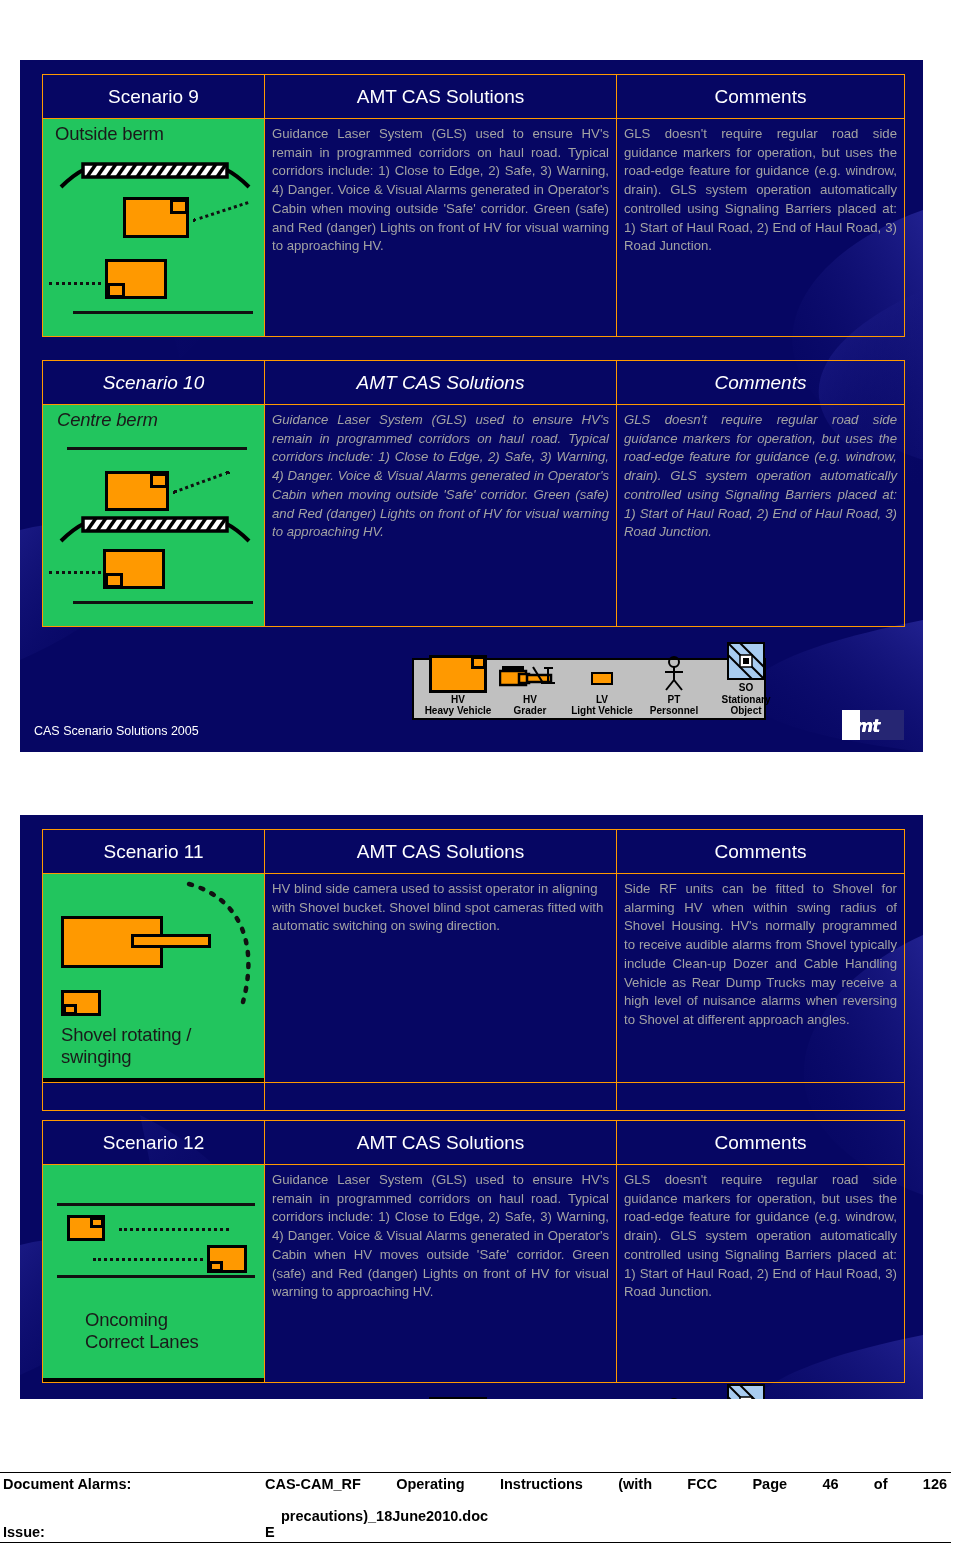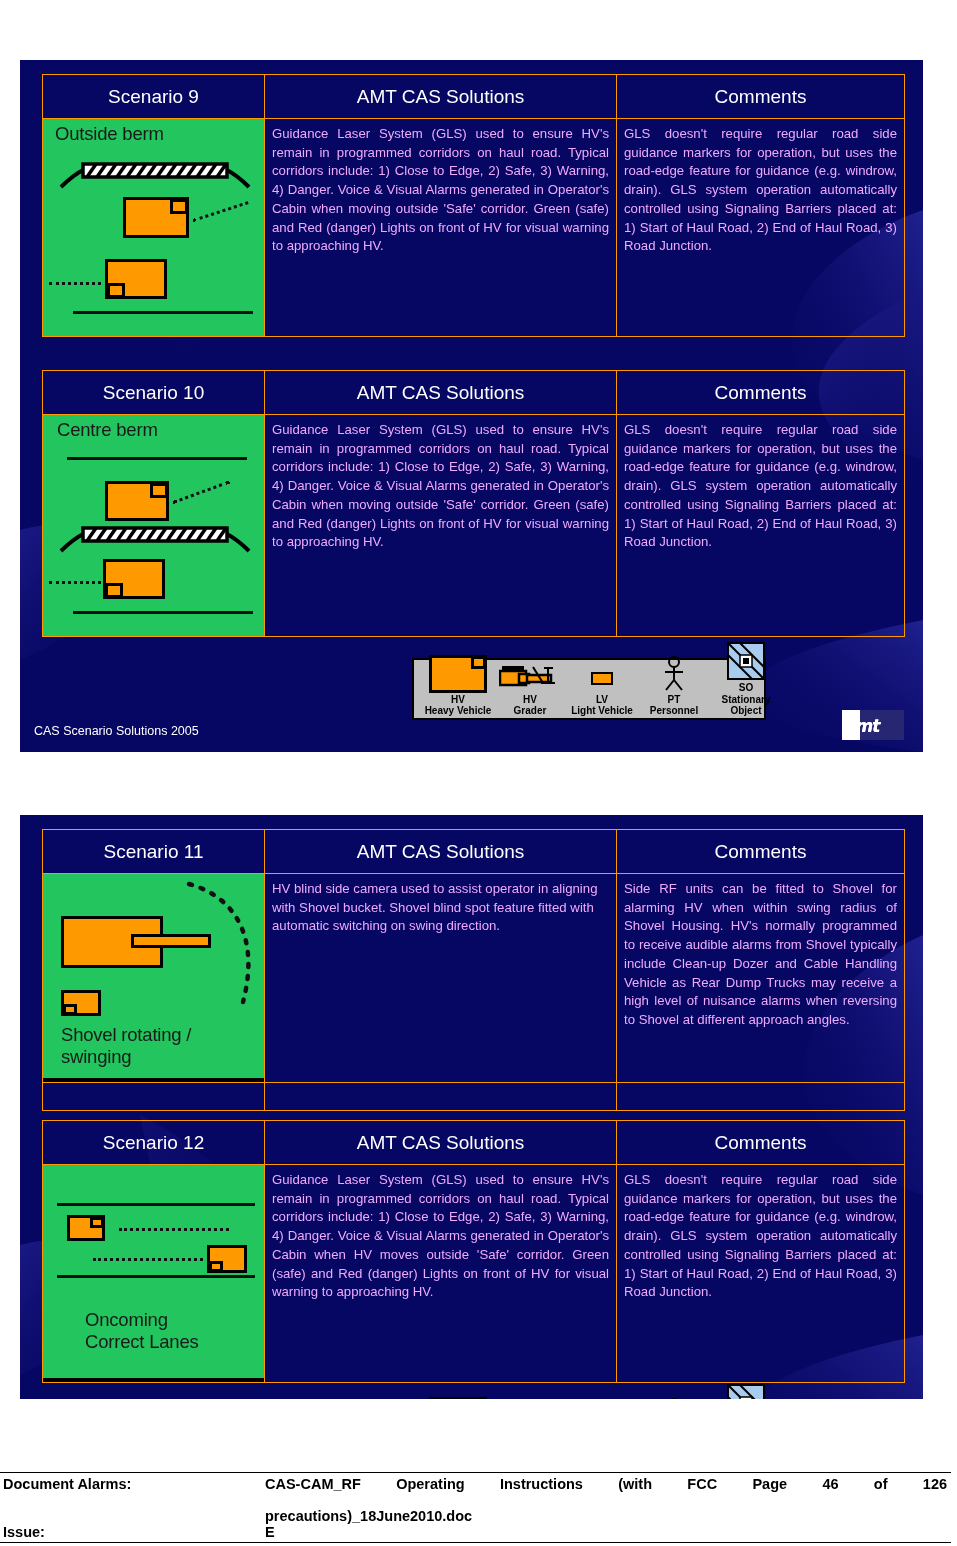--- a/index.html
+++ b/index.html
@@ -60,21 +60,21 @@
     color: #ffffff;
     font-size: 19px;
     font-weight: normal;
     background: transparent;
   }
   .col-a { width: 222px; }
   .col-b { width: 352px; }
   .col-c { width: 288px; }
 
   .bodytext {
-    color: #f0abfc;
+    color: #a3a3a3;
     font-size: 13.2px;
     line-height: 1.42;
     text-align: justify;
     text-justify: inter-word;
     padding: 6px 7px 5px 7px;
     hyphens: none;
   }
   .bodytext.noj { text-align: left; }
 
   
@@ -186,21 +186,21 @@
   }
   .doc-footer .row { display: flex; align-items: flex-start; }
   .doc-footer .lbl { width: 265px; flex: none; padding-left: 3px; }
   .doc-footer .val { flex: 1; padding-right: 4px; }
   .doc-footer .val .just {
     display: block;
     text-align: justify;
     text-justify: inter-word;
   }
   .doc-footer .val .just::after { content: ""; display:inline-block; width:100%; }
-  .docline2 { padding-left: 265px; }
+  .docline2 { padding-left: 265px; margin-left: 16px; }
 </style>
 </head>
 <body>
 
 <div class="page">
 
 
   <div class="slide" style="left:20px; top:60px; width:903px; height:692px;">
     <svg class="slide-bg" viewBox="0 0 903 692" preserveAspectRatio="none">
       <defs>
@@ -272,21 +272,21 @@
           <td class="col-b">
             <div class="bodytext">Guidance Laser System (GLS) used to ensure HV's remain in programmed corridors on haul road. Typical corridors include: 1) Close to Edge, 2) Safe, 3) Warning, 4) Danger. Voice &amp; Visual Alarms generated in Operator's Cabin when moving outside 'Safe' corridor. Green (safe) and Red (danger) Lights on front of HV for visual warning to approaching HV.</div>
           </td>
           <td class="col-c">
             <div class="bodytext">GLS doesn't require regular road side guidance markers for operation, but uses the road-edge feature for guidance (e.g. windrow, drain).  GLS system operation automatically controlled using Signaling Barriers placed at: 1) Start of Haul Road, 2) End of Haul Road, 3) Road Junction.</div>
           </td>
         </tr>
       </tbody>
         </table>
 
-      <table class="scn-table" style="left:22px; top:310px; width:862px;">
+      <table class="scn-table" style="left:22px; top:300px; width:862px;font-style:italic;">
         <tbody>
             <tr class="scn-head">
           <td class="col-a">Scenario 10</td>
           <td class="col-b">AMT CAS Solutions</td>
           <td class="col-c">Comments</td>
         </tr>
         <tr>
           <td class="col-a" style="height:222px;">
             <div class="illus">
               <div class="illus-label" style="left:14px; top:4px;">Centre berm</div>
@@ -433,21 +433,21 @@
 
               <div class="truck" style="left:18px; top:116px; width:40px; height:26px;">
                 <span class="cab cab-bl" style="width:14px; height:11px;"></span>
               </div>
               <div class="illus-label" style="left:18px; top:150px;">Shovel rotating /
 swinging</div>
               <div class="blackbar" style="left:0; bottom:0; width:100%;"></div>
             </div>
           </td>
           <td class="col-b">
-            <div class="bodytext noj">HV blind side camera used to assist operator in aligning with Shovel bucket. Shovel blind spot feature fitted with automatic switching on swing direction.</div>
+            <div class="bodytext noj">HV blind side camera used to assist operator in aligning with Shovel bucket. Shovel blind spot cameras fitted with automatic switching on swing direction.</div>
           </td>
           <td class="col-c">
             <div class="bodytext">Side RF units can be fitted to Shovel for alarming HV when within swing radius of Shovel Housing. HV's normally programmed to receive audible alarms from Shovel typically include Clean-up Dozer and Cable Handling Vehicle as Rear Dump Trucks may receive a high level of nuisance alarms when reversing to Shovel at different approach angles.</div>
           </td>
         </tr>
         <tr>
           <td class="col-a" style="height:28px;"></td>
           <td class="col-b"></td>
           <td class="col-c"></td>
         </tr>

